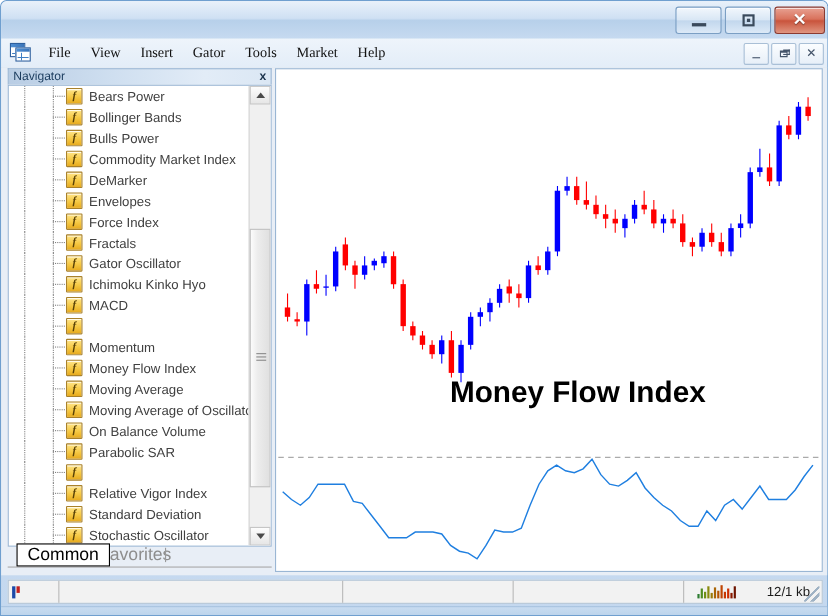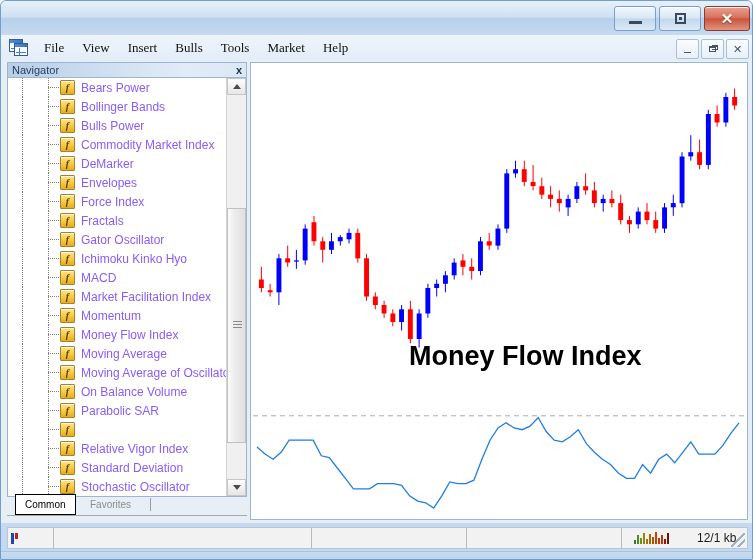--- a/index.html
+++ b/index.html
@@ -118,21 +118,21 @@
   .hstub{position:absolute;left:40px;top:9px;width:11px;border-top:1px dotted #808080;}
   .fx{
     width:13px;height:13px;flex:none;margin-right:6px;
     background:linear-gradient(to bottom,#ffe58a 0%,#f6c944 55%,#e7ab1f 100%);
     border:1px solid #a9812a;border-radius:1px;
     font-family:"Liberation Serif", serif;
     font-style:italic;font-weight:bold;font-size:10px;color:#5a4206;
     display:flex;align-items:center;justify-content:center;line-height:1;
     box-shadow:inset 0 1px 0 rgba(255,255,255,.8);
   }
-  .treelabel{font-size:12px;color:#8b5cf6;line-height:14px;}
+  .treelabel{font-size:12px;color:#404040;line-height:14px;}
 
   
   .tsb{
     position:absolute;right:0;top:0;width:20px;height:418px;
     background:#f0f0f0;border-left:1px solid #d4d4d4;box-sizing:border-box;
   }
   .tsb-btn{
     width:19px;height:17px;
     background:linear-gradient(to bottom,#fdfdfd,#e6e6e6);
     border:1px solid #c6c6c6;box-sizing:border-box;
@@ -148,21 +148,21 @@
   }
   .tsb-grip{position:absolute;left:5px;top:112px;width:9px;}
   .tsb-grip i{display:block;height:1px;background:#8a8a8a;margin-bottom:2px;}
 
   
   .nav-tabs{
     position:absolute;left:0;top:432px;width:240px;height:22px;
   }
   .tab{
     position:absolute;top:1px;height:19px;line-height:19px;
-    font-size:10px;padding:0 9px;box-sizing:border-box;cursor:pointer;
+    font-size:16px;padding:0 9px;box-sizing:border-box;cursor:pointer;
   }
   .tab.active{
     left:8px;top:0;height:21px;line-height:20px;
     background:#ffffff;border:1px solid #000000;border-top:1px solid #000000;
     color:#000000;z-index:2;
   }
   .tab.inactive{
     left:74px;color:#8d8d8d;
   }
   .tab-sep{position:absolute;left:143px;top:4px;height:13px;border-left:1px solid #9a9a9a;}
@@ -242,21 +242,21 @@
           <b></b>
         </div>
       <div class="w2">
           <em></em>
           <b></b>
         </div>
     </div>
     <div class="menuitem">File</div>
     <div class="menuitem">View</div>
     <div class="menuitem">Insert</div>
-    <div class="menuitem">Bulls</div>
+    <div class="menuitem">Gator</div>
     <div class="menuitem">Tools</div>
     <div class="menuitem">Market</div>
     <div class="menuitem">Help</div>
 
     <div class="mdibtns">
       <div class="mdibtn">
           <span class="dash"></span>
         </div>
       <div class="mdibtn">
           <span class="rs"></span>
@@ -352,21 +352,20 @@
               <span class="vline v2"></span>
               <span class="hstub"></span>
               <span class="fx">f</span>
               <span class="treelabel">MACD</span>
             </div>
             <div class="treerow">
               <span class="vline v1"></span>
               <span class="vline v2"></span>
               <span class="hstub"></span>
               <span class="fx">f</span>
-              <span class="treelabel">Market Facilitation Index</span>
             </div>
             <div class="treerow">
               <span class="vline v1"></span>
               <span class="vline v2"></span>
               <span class="hstub"></span>
               <span class="fx">f</span>
               <span class="treelabel">Momentum</span>
             </div>
             <div class="treerow">
               <span class="vline v1"></span>

